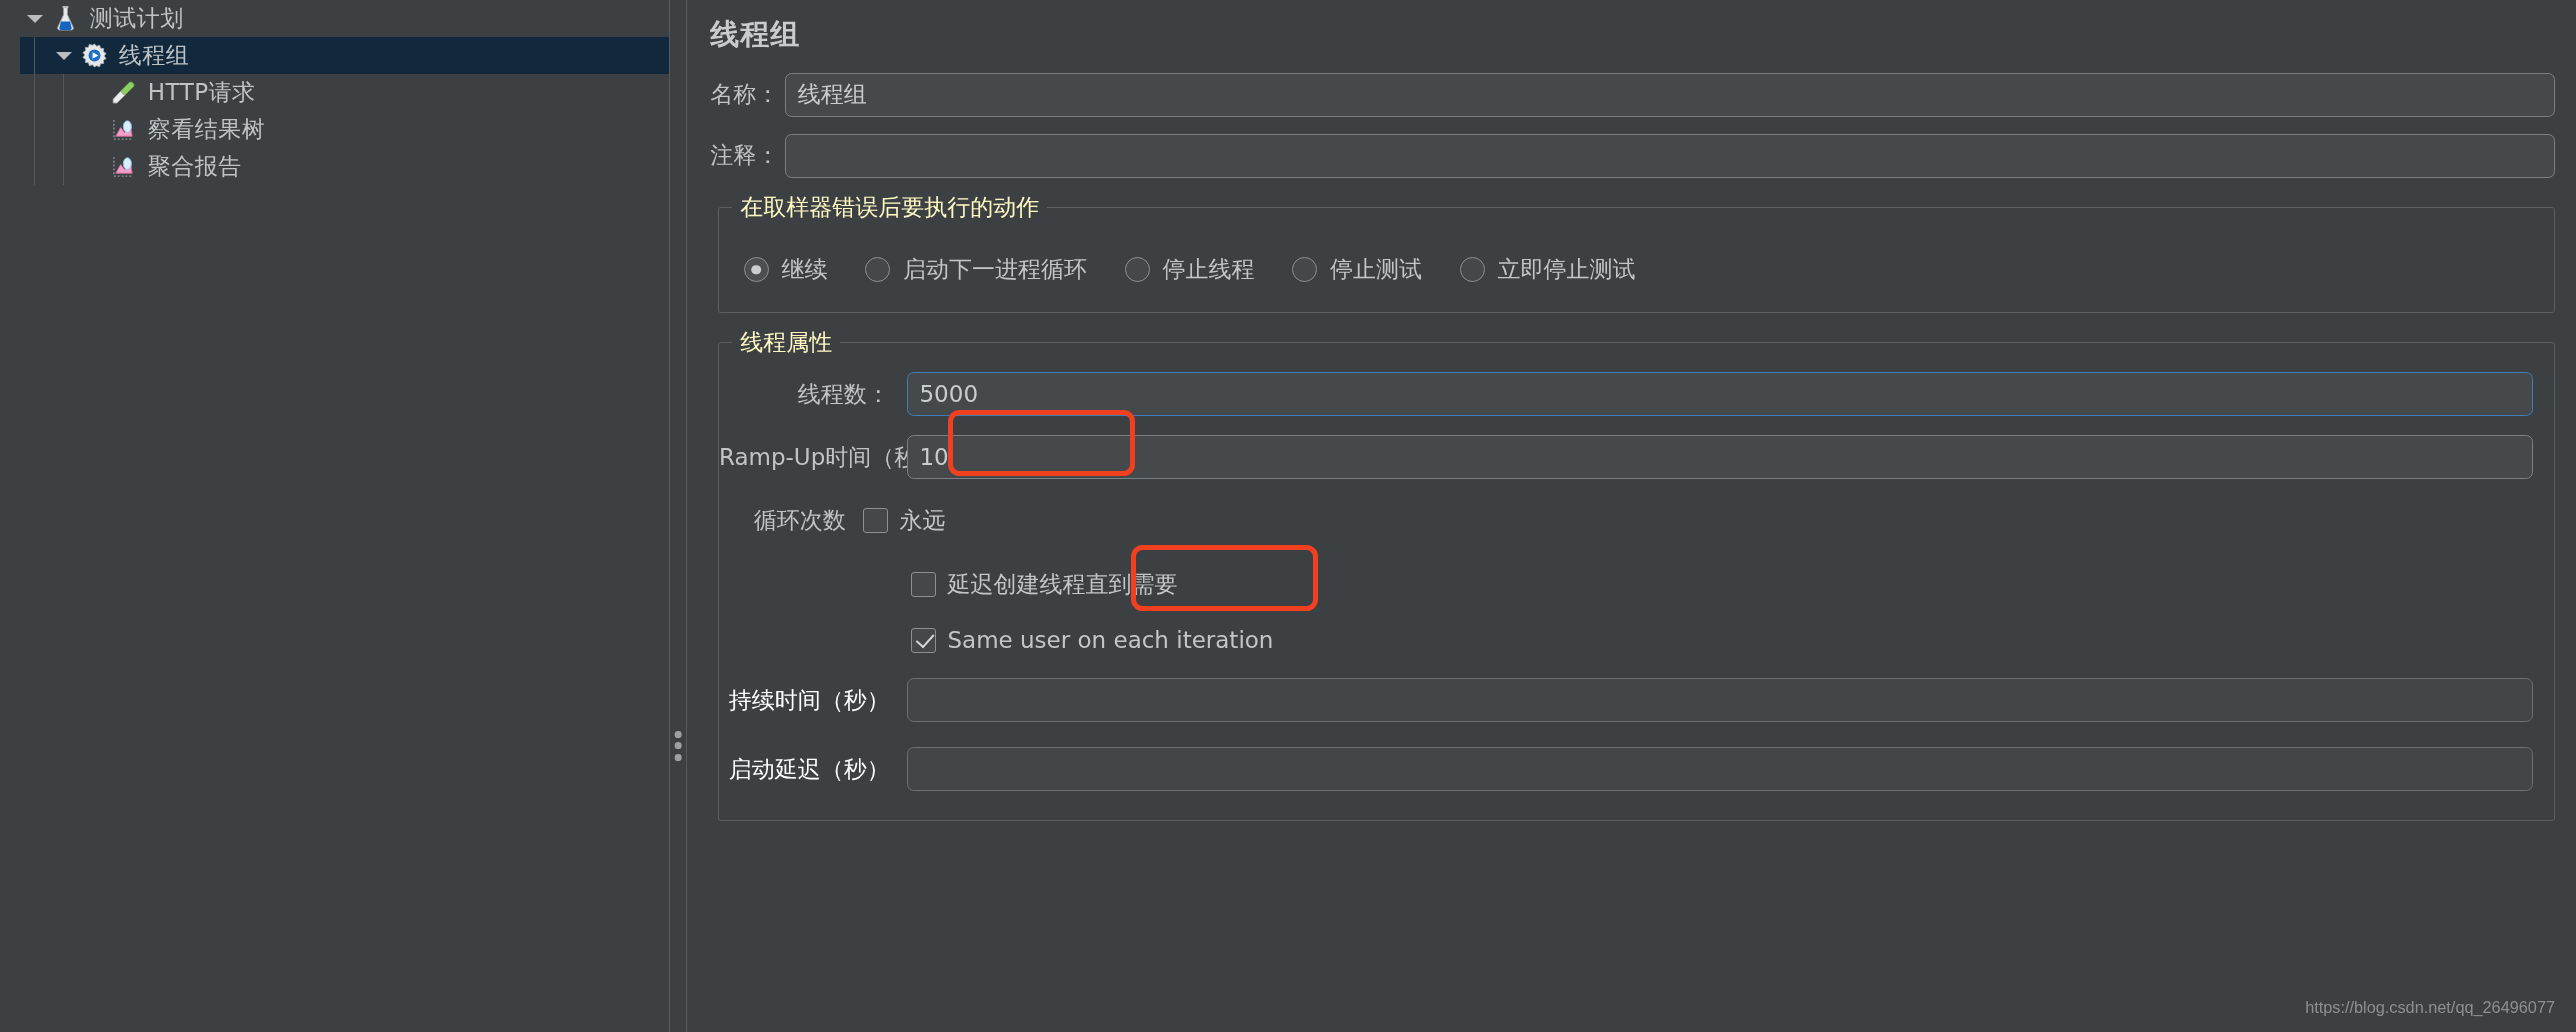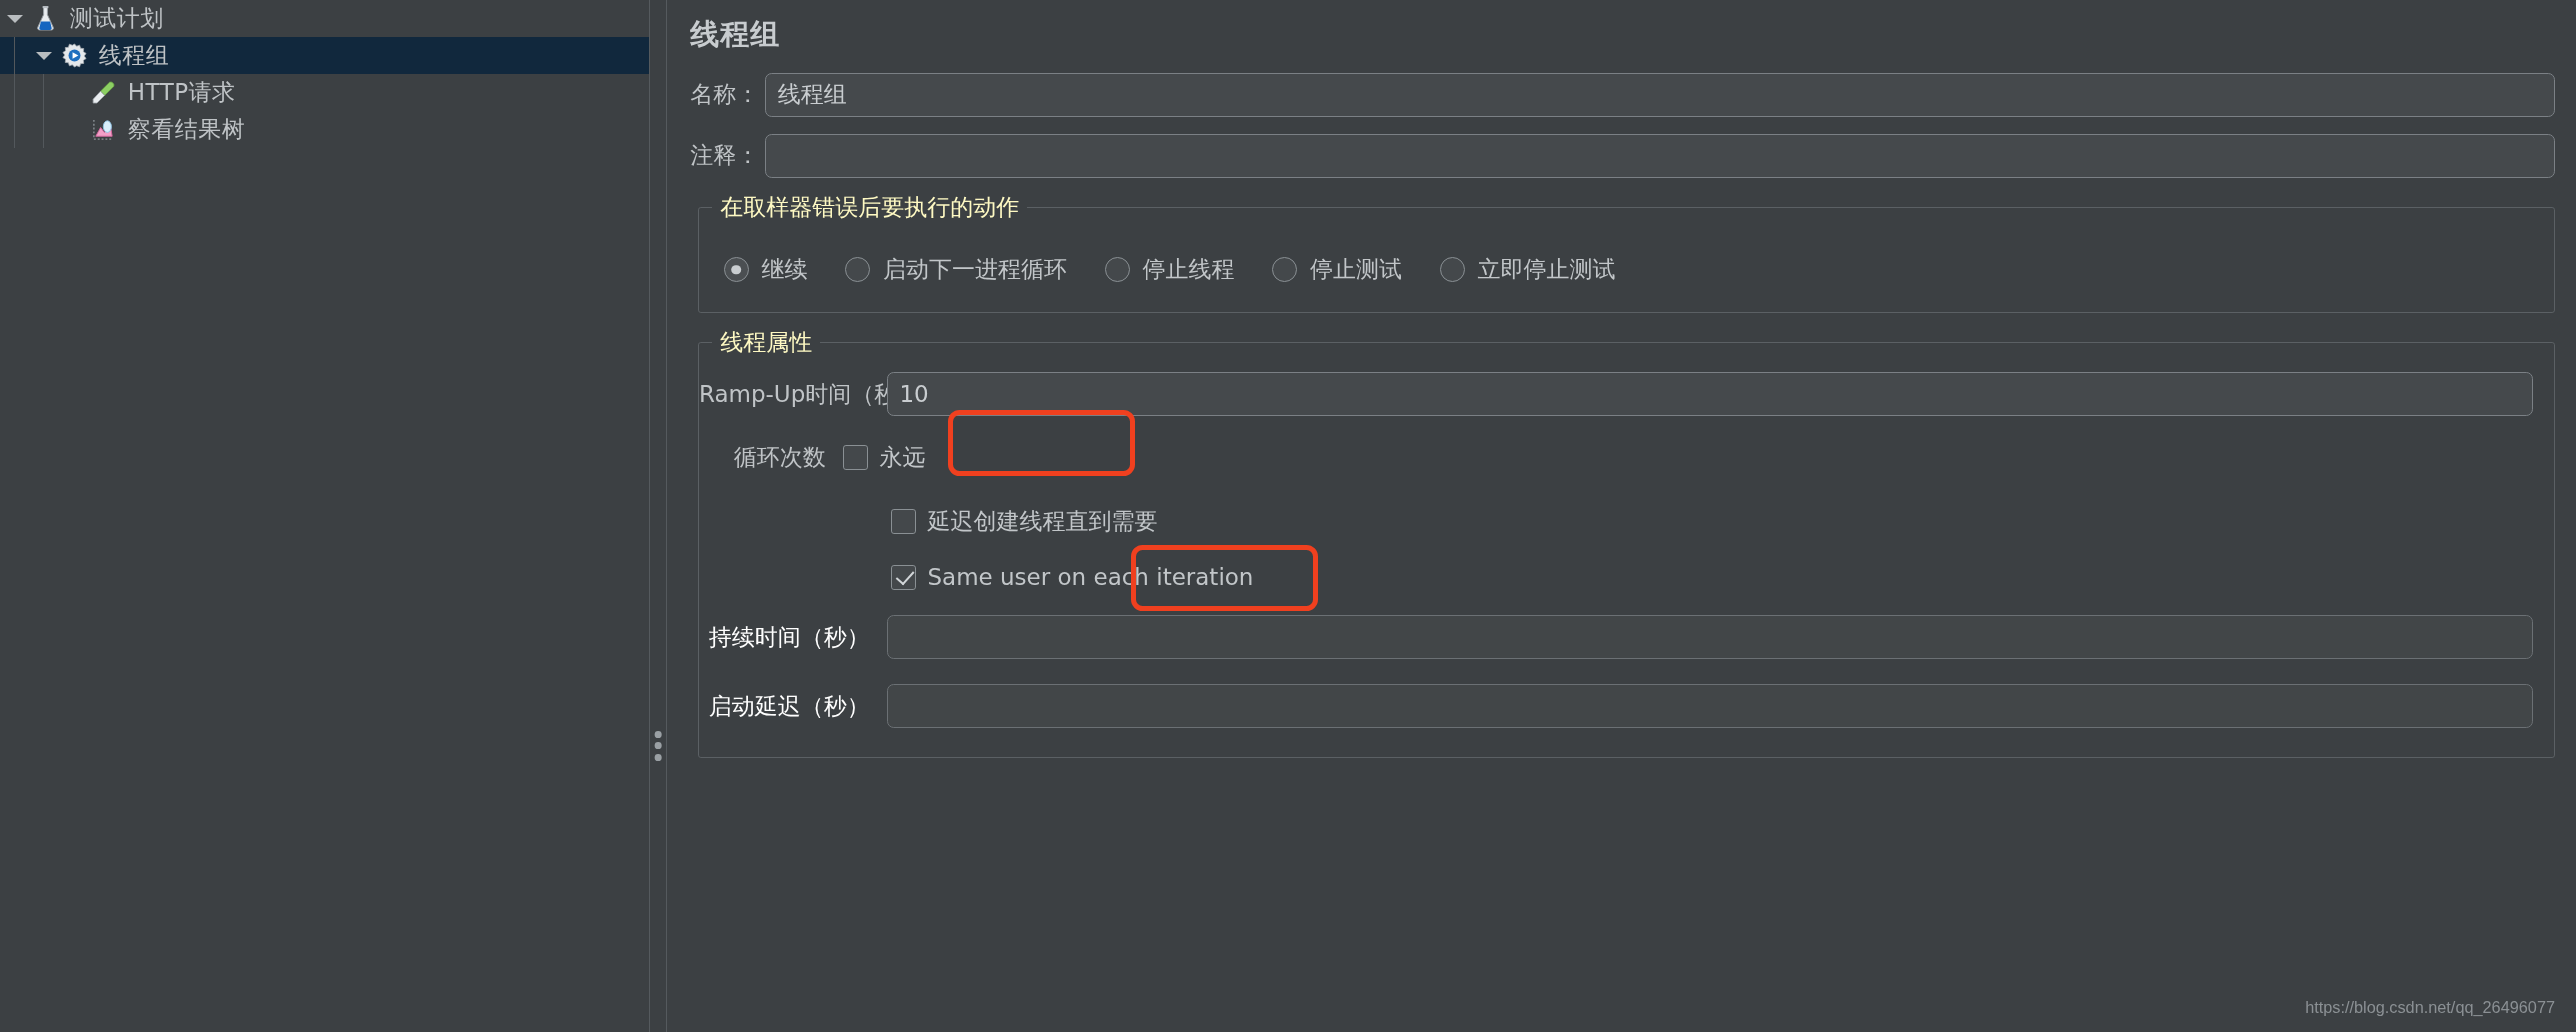--- a/index.html
+++ b/index.html
@@ -2,21 +2,21 @@
 <html><head>
 <meta charset="utf-8">
 <style>
   * { box-sizing: border-box; margin: 0; padding: 0; }
   html, body {
     width: 2576px; height: 1032px;
     background: #3c4043;
     font-family: "DejaVu Sans", "Liberation Sans", sans-serif;
     overflow: hidden;
   }
-  #app { position: relative; width: 2576px; height: 862px; display: flex; }
+  #app { position: relative; width: 2576px; height: 862px; display: flex; padding-left: 20px; }
 
   
   #tree-panel {
     width: 650px; height: 1032px;
     background: #3c4043;
     border-right: 1.9px solid #555a5e;
     position: relative;
     flex: 0 0 650px;
     overflow: hidden;
   }
@@ -285,20 +285,36 @@
       <div class="icon-slot">
         <svg width="25" height="25" viewBox="0 0 26 26">
           <path d="M3 3 v20 h20" stroke="#8d9398" stroke-width="1.4" fill="none" stroke-dasharray="2 2"></path>
           <path d="M5 20 L10 11 L14 16 L20 8 L22 20 Z" fill="#f3a0c8" stroke="#d4699f" stroke-width="1"></path>
           <ellipse cx="17" cy="10" rx="4.2" ry="6" fill="#d8eefb" stroke="#8fc3e4" stroke-width="1"></ellipse>
         </svg>
       </div>
       <span class="node-label">察看结果树</span>
     </div>
 
+    <div class="tree-row">
+      <div class="guide" style="left:14.4px"></div>
+      <div class="guide" style="left:43px"></div>
+      <div class="indent-3"></div>
+      <div class="twisty empty">
+          <i></i>
+        </div>
+      <div class="icon-slot">
+        <svg width="25" height="25" viewBox="0 0 26 26">
+          <path d="M3 3 v20 h20" stroke="#8d9398" stroke-width="1.4" fill="none" stroke-dasharray="2 2"></path>
+          <path d="M5 20 L10 11 L14 16 L20 8 L22 20 Z" fill="#f3a0c8" stroke="#d4699f" stroke-width="1"></path>
+          <ellipse cx="17" cy="10" rx="4.2" ry="6" fill="#d8eefb" stroke="#8fc3e4" stroke-width="1"></ellipse>
+        </svg>
+      </div>
+      <span class="node-label">聚合报告</span>
+    </div>
 
   </div>
 
   <div id="splitter">
     <div class="dots">
       <span></span>
         <span></span>
         <span></span>
     </div>
   </div>
@@ -345,20 +361,24 @@
           <span class="radio-mark"></span>
           <span class="radio-text">立即停止测试</span>
         </label>
 
       </div>
     </div>
 
     <div class="groupbox" style="padding-bottom:29px;">
       <span class="gb-title">线程属性</span>
 
+      <div class="tp-row">
+        <span class="tp-label">线程数：</span>
+        <input class="tp-input focused" type="text" value="5000" style="">
+      </div>
 
       <div class="tp-row">
         <span class="tp-label">Ramp-Up时间（秒）：</span>
         <input class="tp-input" type="text" value="10" style="">
       </div>
 
       <div class="tp-row">
         <span class="tp-label" style="width:144px;flex:0 0 144px;">循环次数</span>
         <label class="inline-check">
           <span class="cbox"></span>

